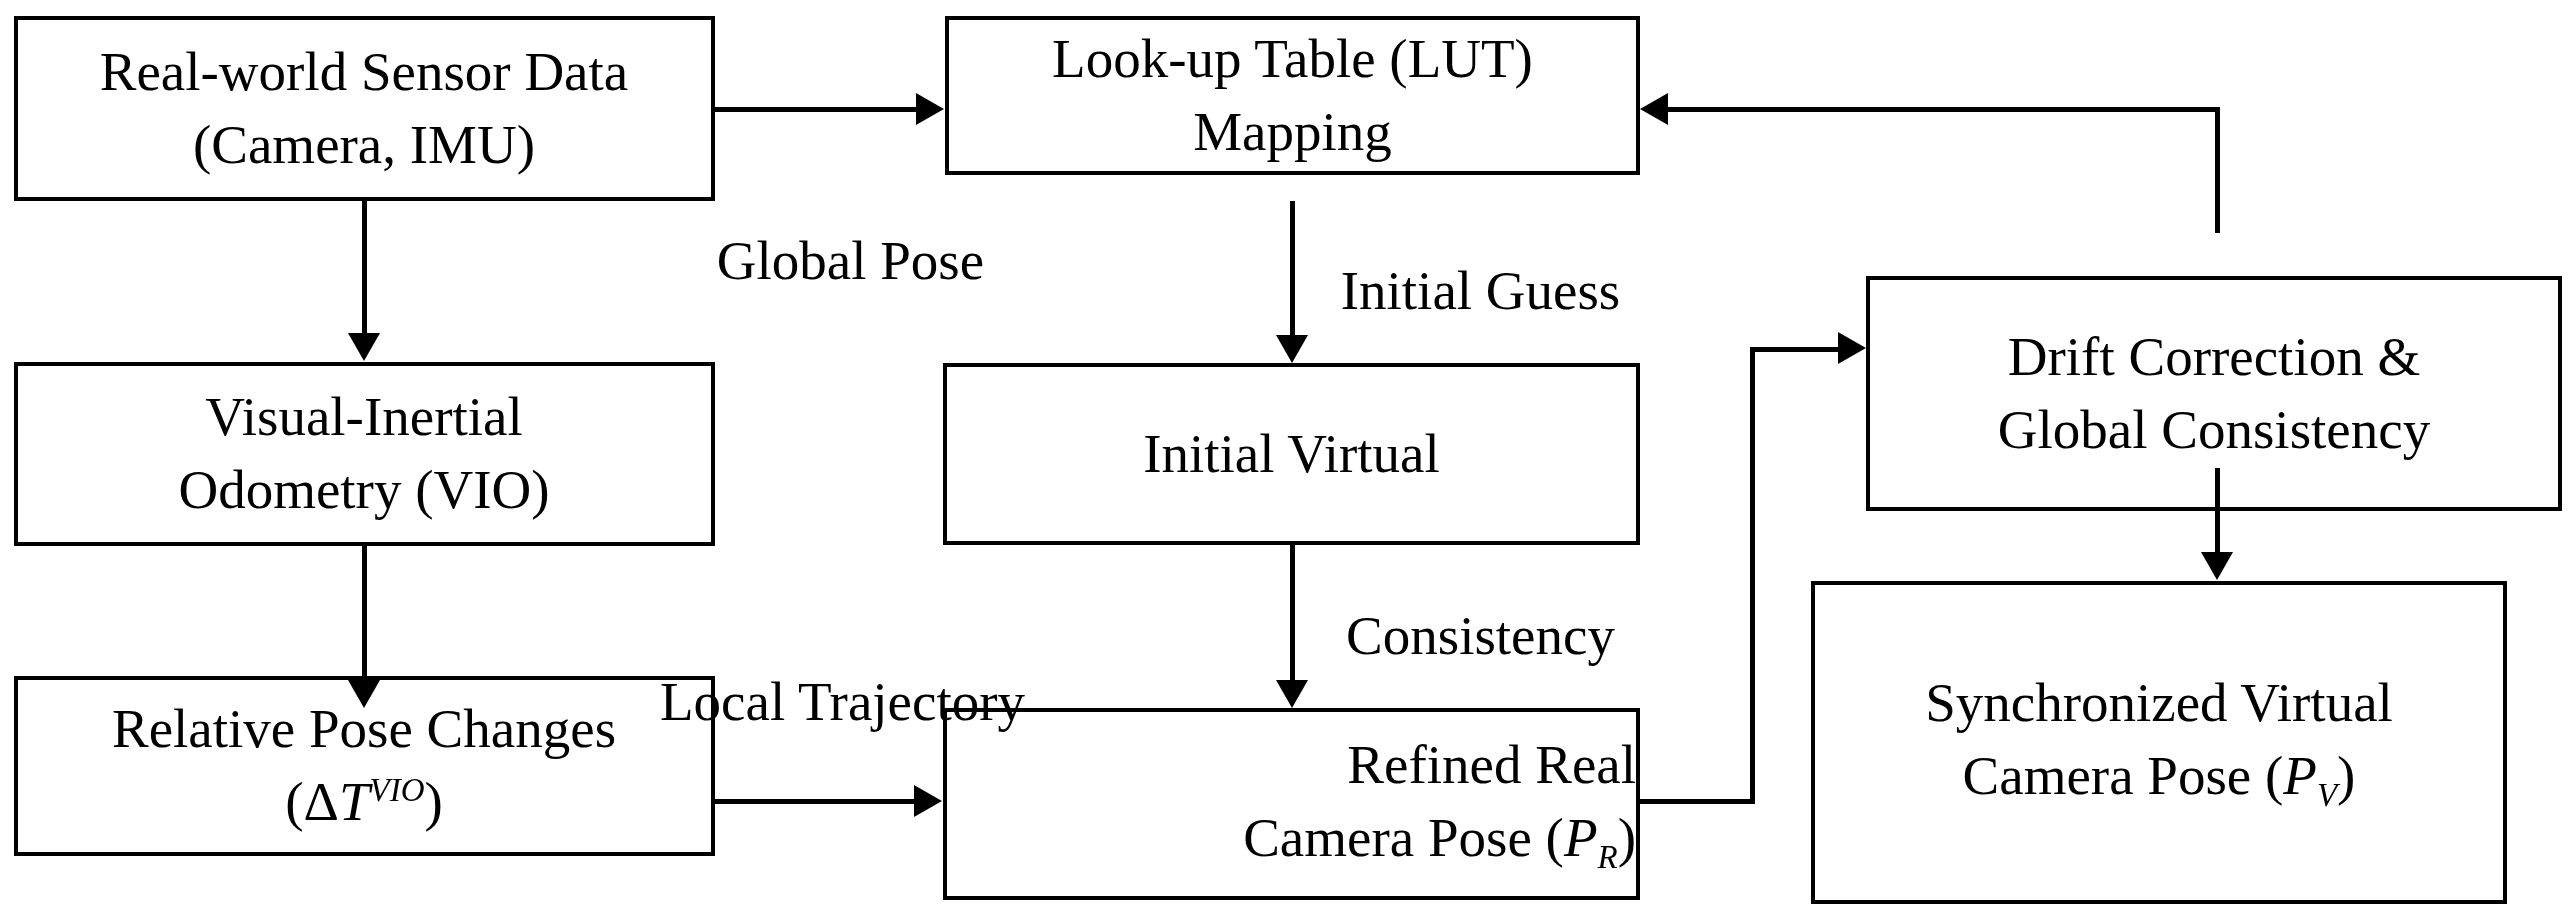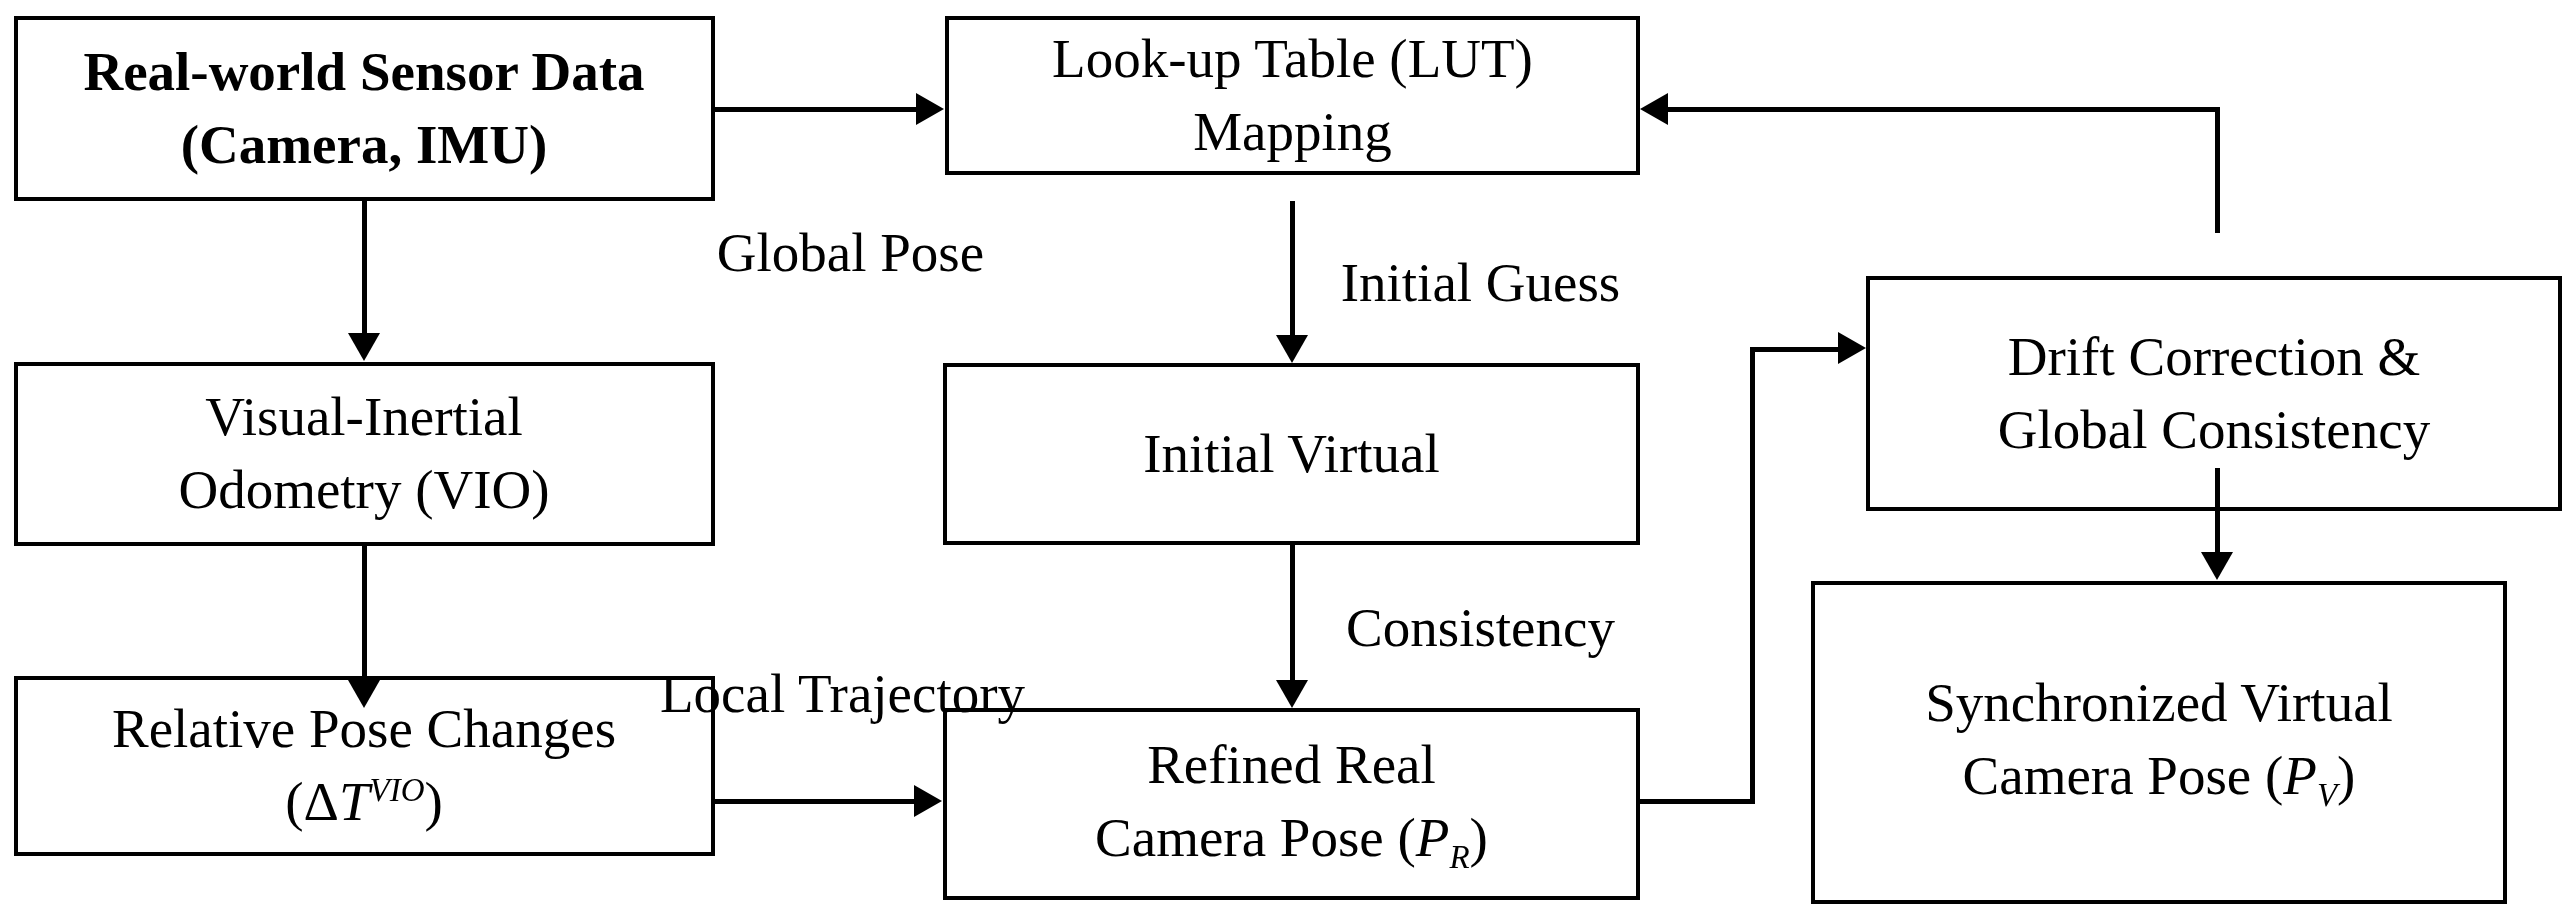--- a/index.html
+++ b/index.html
@@ -26,20 +26,21 @@
     line-height:1.32;
   }
   .box .line{white-space:nowrap;}
   .edge-label{
     position:absolute;
     display:flex;
     align-items:center;
     justify-content:center;
     font-size:55px;
     white-space:nowrap;
+    margin-top:8px;
   }
   .shaft{position:absolute;background:#000;}
   .head{position:absolute;width:0;height:0;}
   .head.right{border-left:28.5px solid #000;border-top:16.6px solid transparent;border-bottom:16.6px solid transparent;}
   .head.left {border-right:28.5px solid #000;border-top:16.6px solid transparent;border-bottom:16.6px solid transparent;}
   .head.down {border-top:28.5px solid #000;border-left:16.6px solid transparent;border-right:16.6px solid transparent;}
   .it{font-style:italic;}
   sup.it,sub.it{font-size:0.60em;}
   .stack{
     display:inline-flex;
@@ -50,21 +51,21 @@
     line-height:1.02;
     vertical-align:-0.52em;
     margin-left:2.4px;
   }
 </style>
 </head>
 <body>
 
 <div id="canvas">
 
-  <div class="box" style="left:13.5px;top:16px;width:701px;height:185px;font-weight:bold;">
+  <div class="box" style="left:13.5px;top:16px;width:701px;height:185px;">
     <span class="line">Real-world Sensor Data</span>
     <span class="line">(Camera, IMU)</span>
   </div>
 
   <div class="box" style="left:945px;top:16px;width:695px;height:159px;">
     <span class="line">Look-up Table (LUT)</span>
     <span class="line">Mapping</span>
   </div>
 
   <div class="box" style="left:13.5px;top:362px;width:701px;height:184px;">
@@ -76,21 +77,21 @@
     <span class="line">Relative Pose Changes</span>
     <span class="line">
       <span>(</span><span>Δ</span><span class="it">T</span><sup class="it">VIO</sup><span>)</span>
     </span>
   </div>
 
   <div class="box" style="left:943px;top:363px;width:697px;height:182px;">
     <span class="line">Initial Virtual</span>
   </div>
 
-  <div class="box" style="left:943px;top:708px;width:697px;height:192px;">
+  <div class="box" style="left:943px;top:708px;width:697px;height:192px;align-items:flex-end;">
     <span class="line">Refined Real</span>
     <span class="line">
       <span>Camera Pose (</span><span class="it">P</span><sub class="it">R</sub><span>)</span>
     </span>
   </div>
 
   <div class="box" style="left:1866px;top:233px;width:696px;height:235px;margin-top:43px;">
     <span class="line">Drift Correction &amp;</span>
     <span class="line">Global Consistency</span>
   </div>

